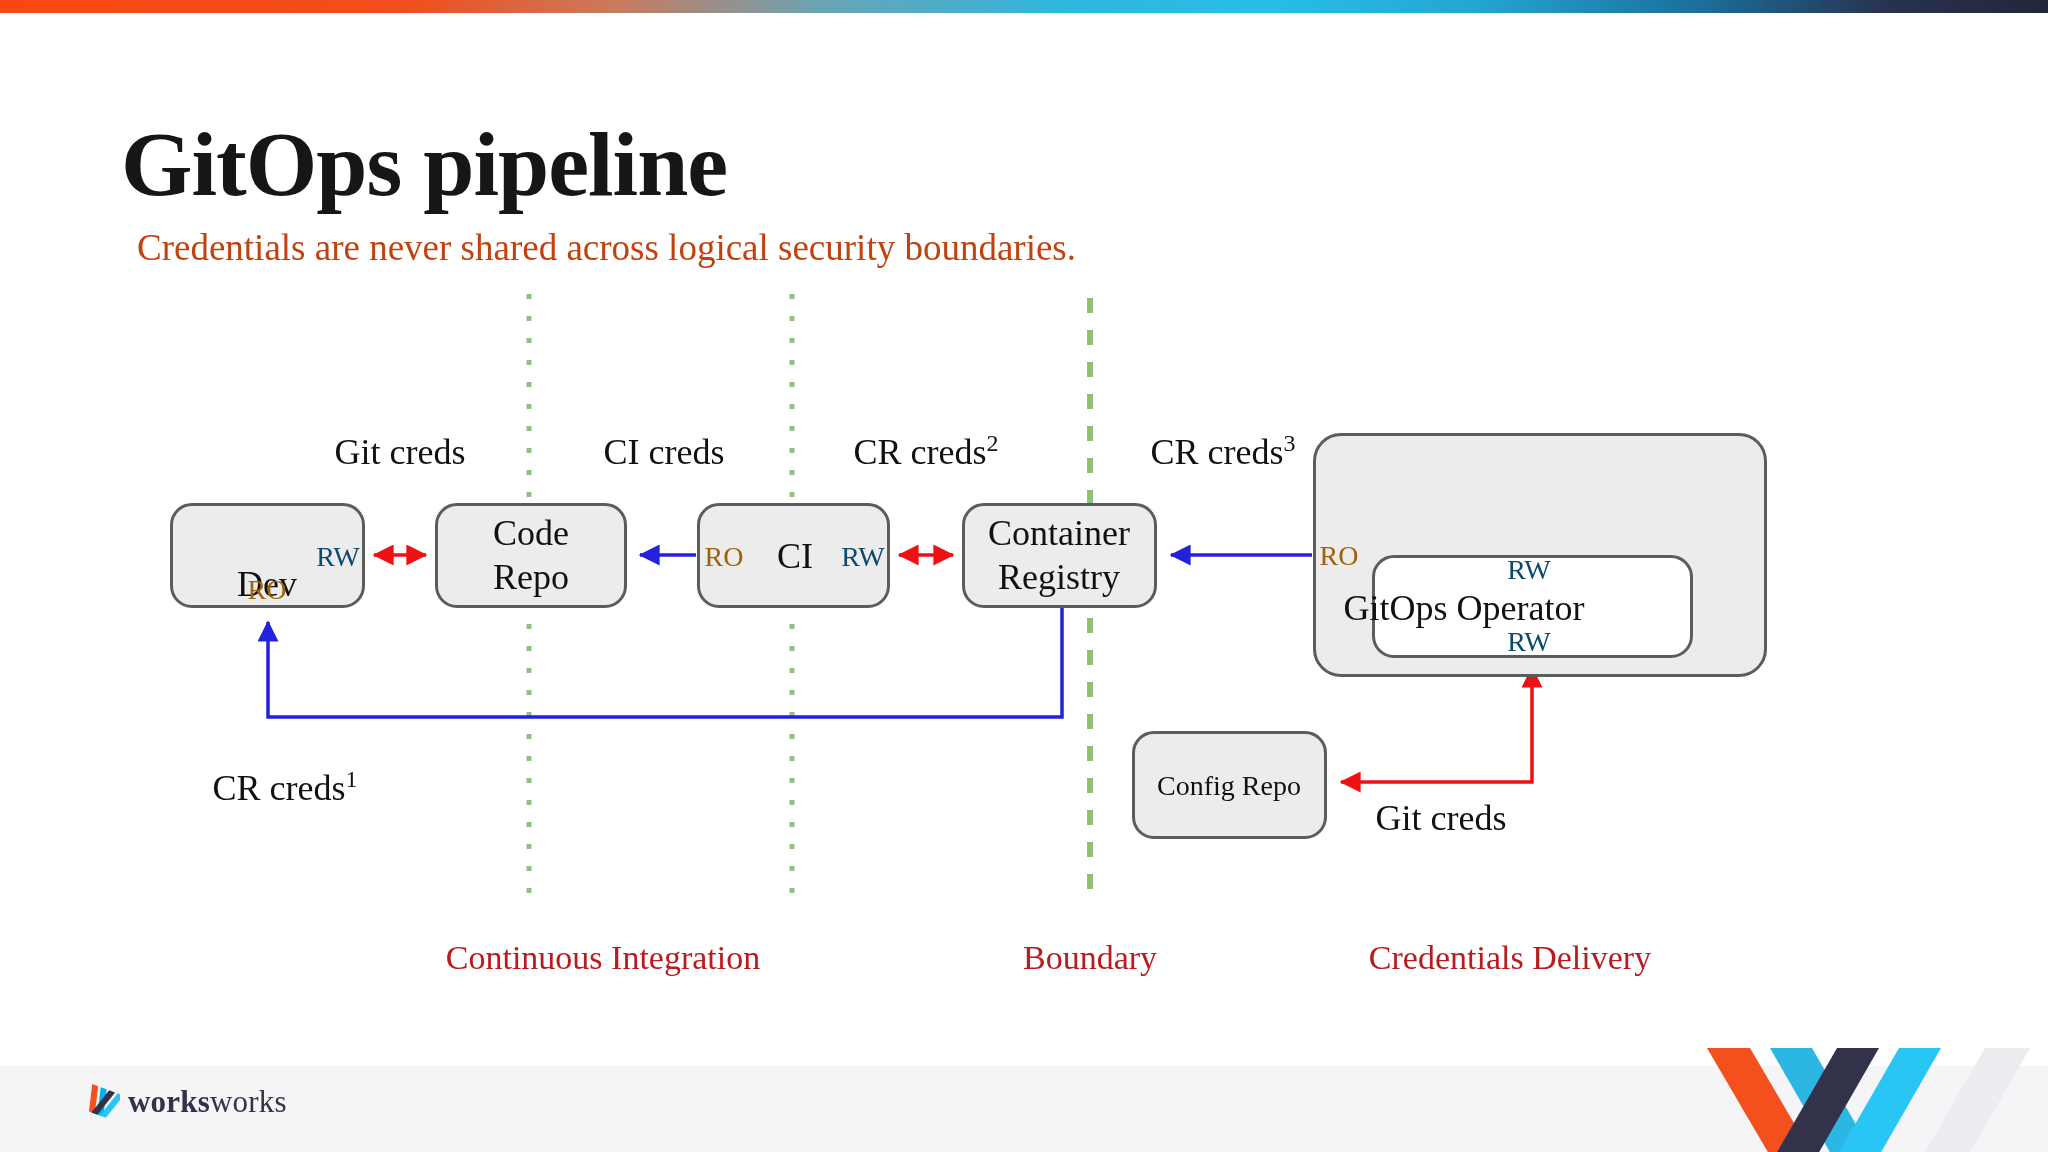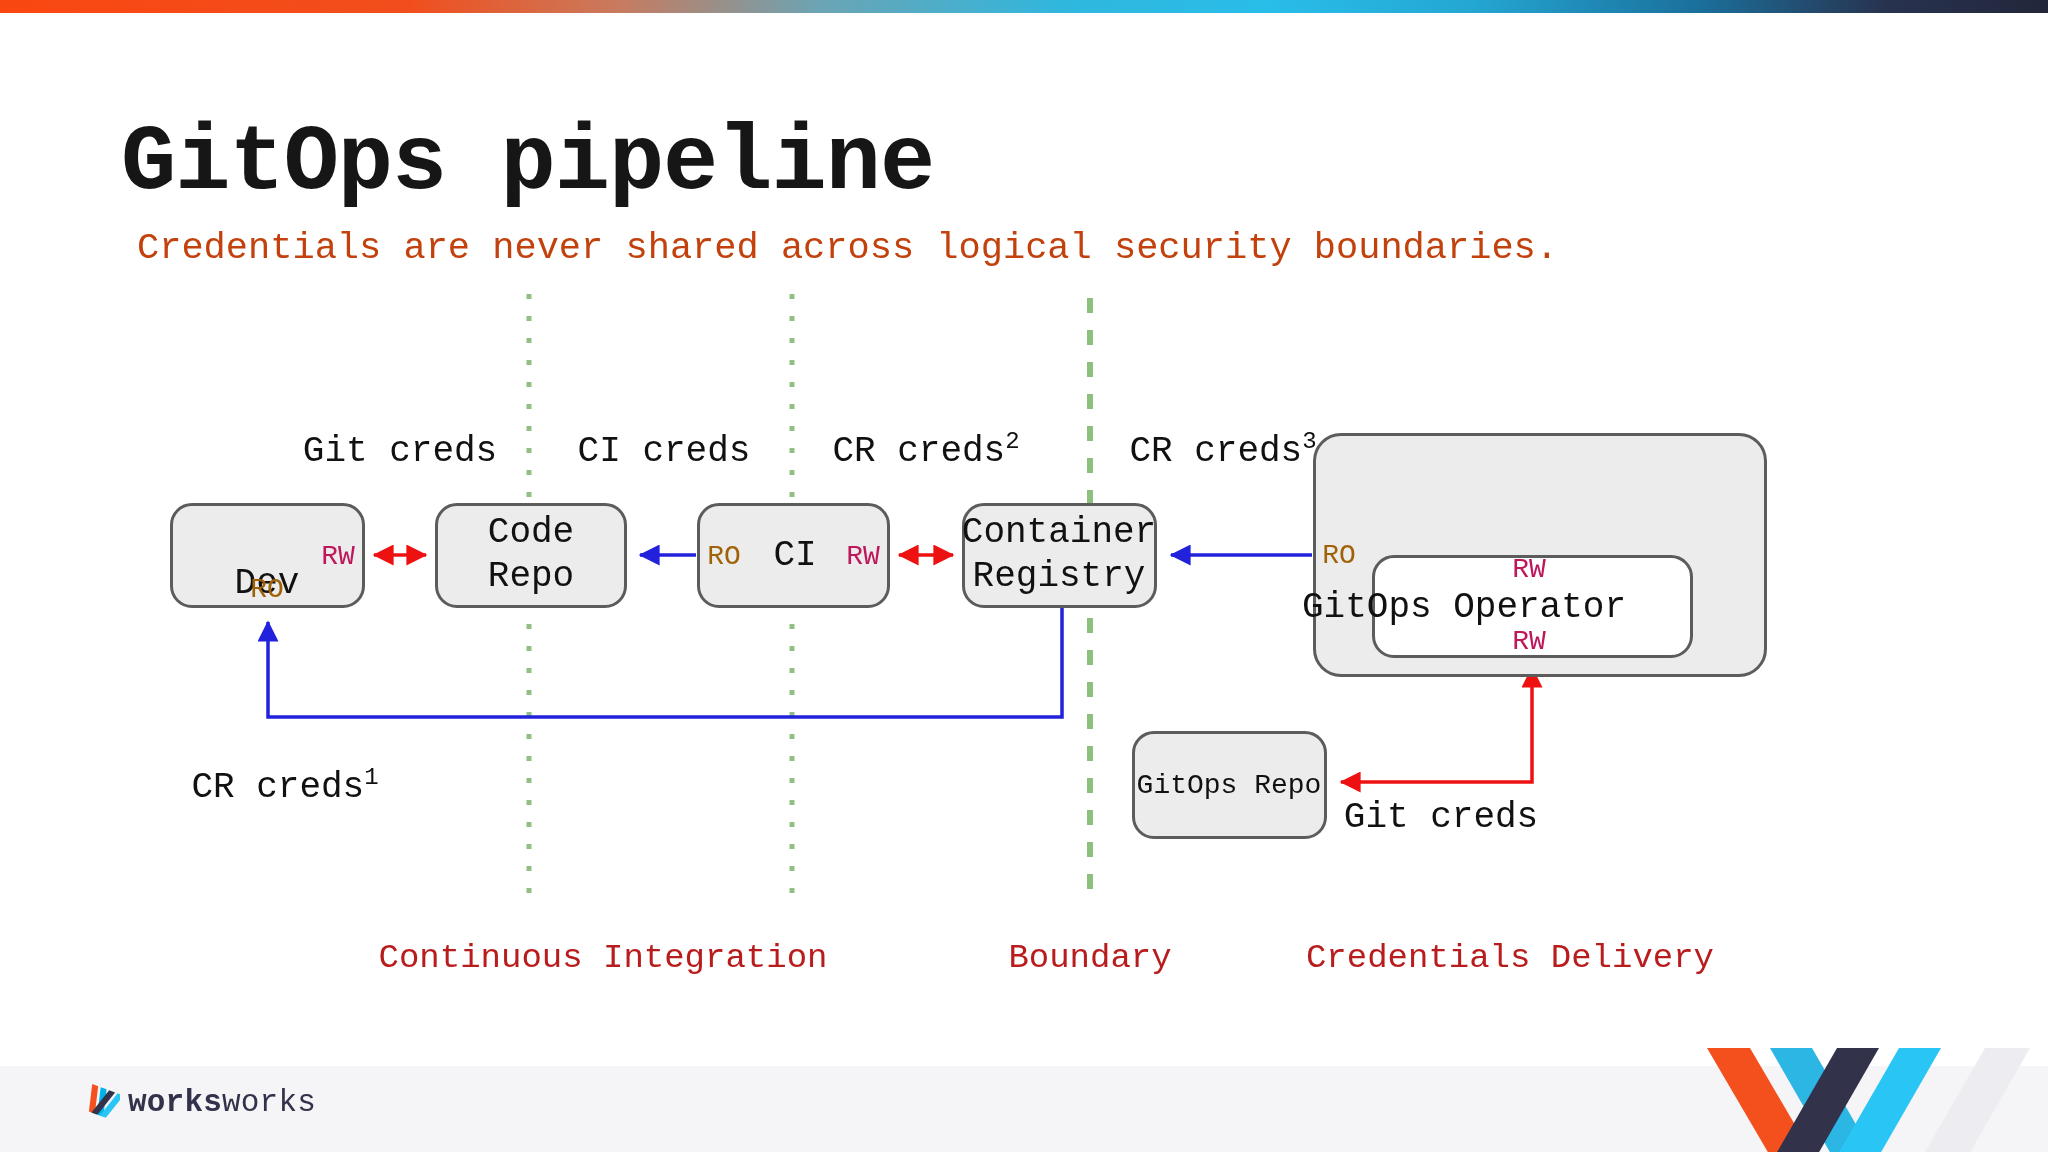--- a/index.html
+++ b/index.html
@@ -1,18 +1,18 @@
 <!DOCTYPE html>
 <html><head>
 <meta charset="utf-8">
 <style>
   html,body{margin:0;padding:0;background:#ffffff;}
   .slide{
     position:relative;width:2048px;height:1152px;overflow:hidden;
-    background:#ffffff;font-family:Liberation Mono, monospace;color:#1c1c1c;
+    background:#ffffff;font-family:Liberation Serif, serif;color:#1c1c1c;
   }
   .topbar{
     position:absolute;left:0;top:0;width:2048px;height:13px;
     background:linear-gradient(90deg,#fa4711 0%,#f14e1d 20%,#c97a5d 30%,#6ba4b4 40%,
       #2fb7de 52%,#29bde9 62%,#24a6d2 72%,#1b6f9b 83%,#283350 92%,#22263a 100%);
   }
   .title{
     position:absolute;left:121px;top:116px;font-size:92px;line-height:96px;
     font-weight:700;letter-spacing:-1px;color:#161616;white-space:nowrap;
   }
@@ -26,21 +26,21 @@
   }
   .box.white{background:#ffffff;}
   .box.k8s{border-radius:28px;}
   .lbl{
     position:absolute;font-size:36px;line-height:46px;color:#111111;
     text-align:center;white-space:nowrap;transform:translate(-50%,-50%);
   }
   .lbl.two{line-height:44px;}
   .lbl sup{font-size:24px;}
   .lbl.small{font-size:28px;}
-  .lbl.red{color:#be185d;font-size:28px;}
+  .lbl.red{color:#0c4a6e;font-size:28px;}
   .lbl.blue{color:#a16207;font-size:28px;}
   .lbl.gray{color:#b91c1c;font-size:34px;}
   svg.overlay{position:absolute;left:0;top:0;pointer-events:none;}
   .footer-band{
     position:absolute;left:0;top:1066px;width:2048px;height:86px;background:#f5f4f6;
   }
   .brand{
     position:absolute;left:84px;top:1084px;height:36px;display:flex;align-items:center;gap:8px;
   }
   .brand-text{font-size:31px;color:#32324b;letter-spacing:0.2px;}
@@ -120,21 +120,21 @@
   <div class="lbl" style="left:795px;top:556px">CI</div>
   <div class="lbl red" style="left:863px;top:557px">RW</div>
 
   <div class="box" style="left:962px;top:503px;width:195px;height:105px"></div>
   <div class="lbl two" style="left:1059px;top:555px">
     <div>Container</div>
       <div>Registry</div>
   </div>
 
   <div class="box" style="left:1132px;top:731px;width:195px;height:108px"></div>
-  <div class="lbl small" style="left:1229px;top:786px">GitOps Repo</div>
+  <div class="lbl small" style="left:1229px;top:786px">Config Repo</div>
 
   <div class="lbl gray" style="left:603px;top:958px">Continuous Integration</div>
   <div class="lbl gray" style="left:1090px;top:958px">Boundary</div>
   <div class="lbl gray" style="left:1510px;top:958px">Credentials Delivery</div>
 
   <div class="footer-band"></div>
 
   <div class="brand">
     <svg width="36" height="38" viewBox="0 0 40 40">
       <g transform="rotate(20 20 20)">

